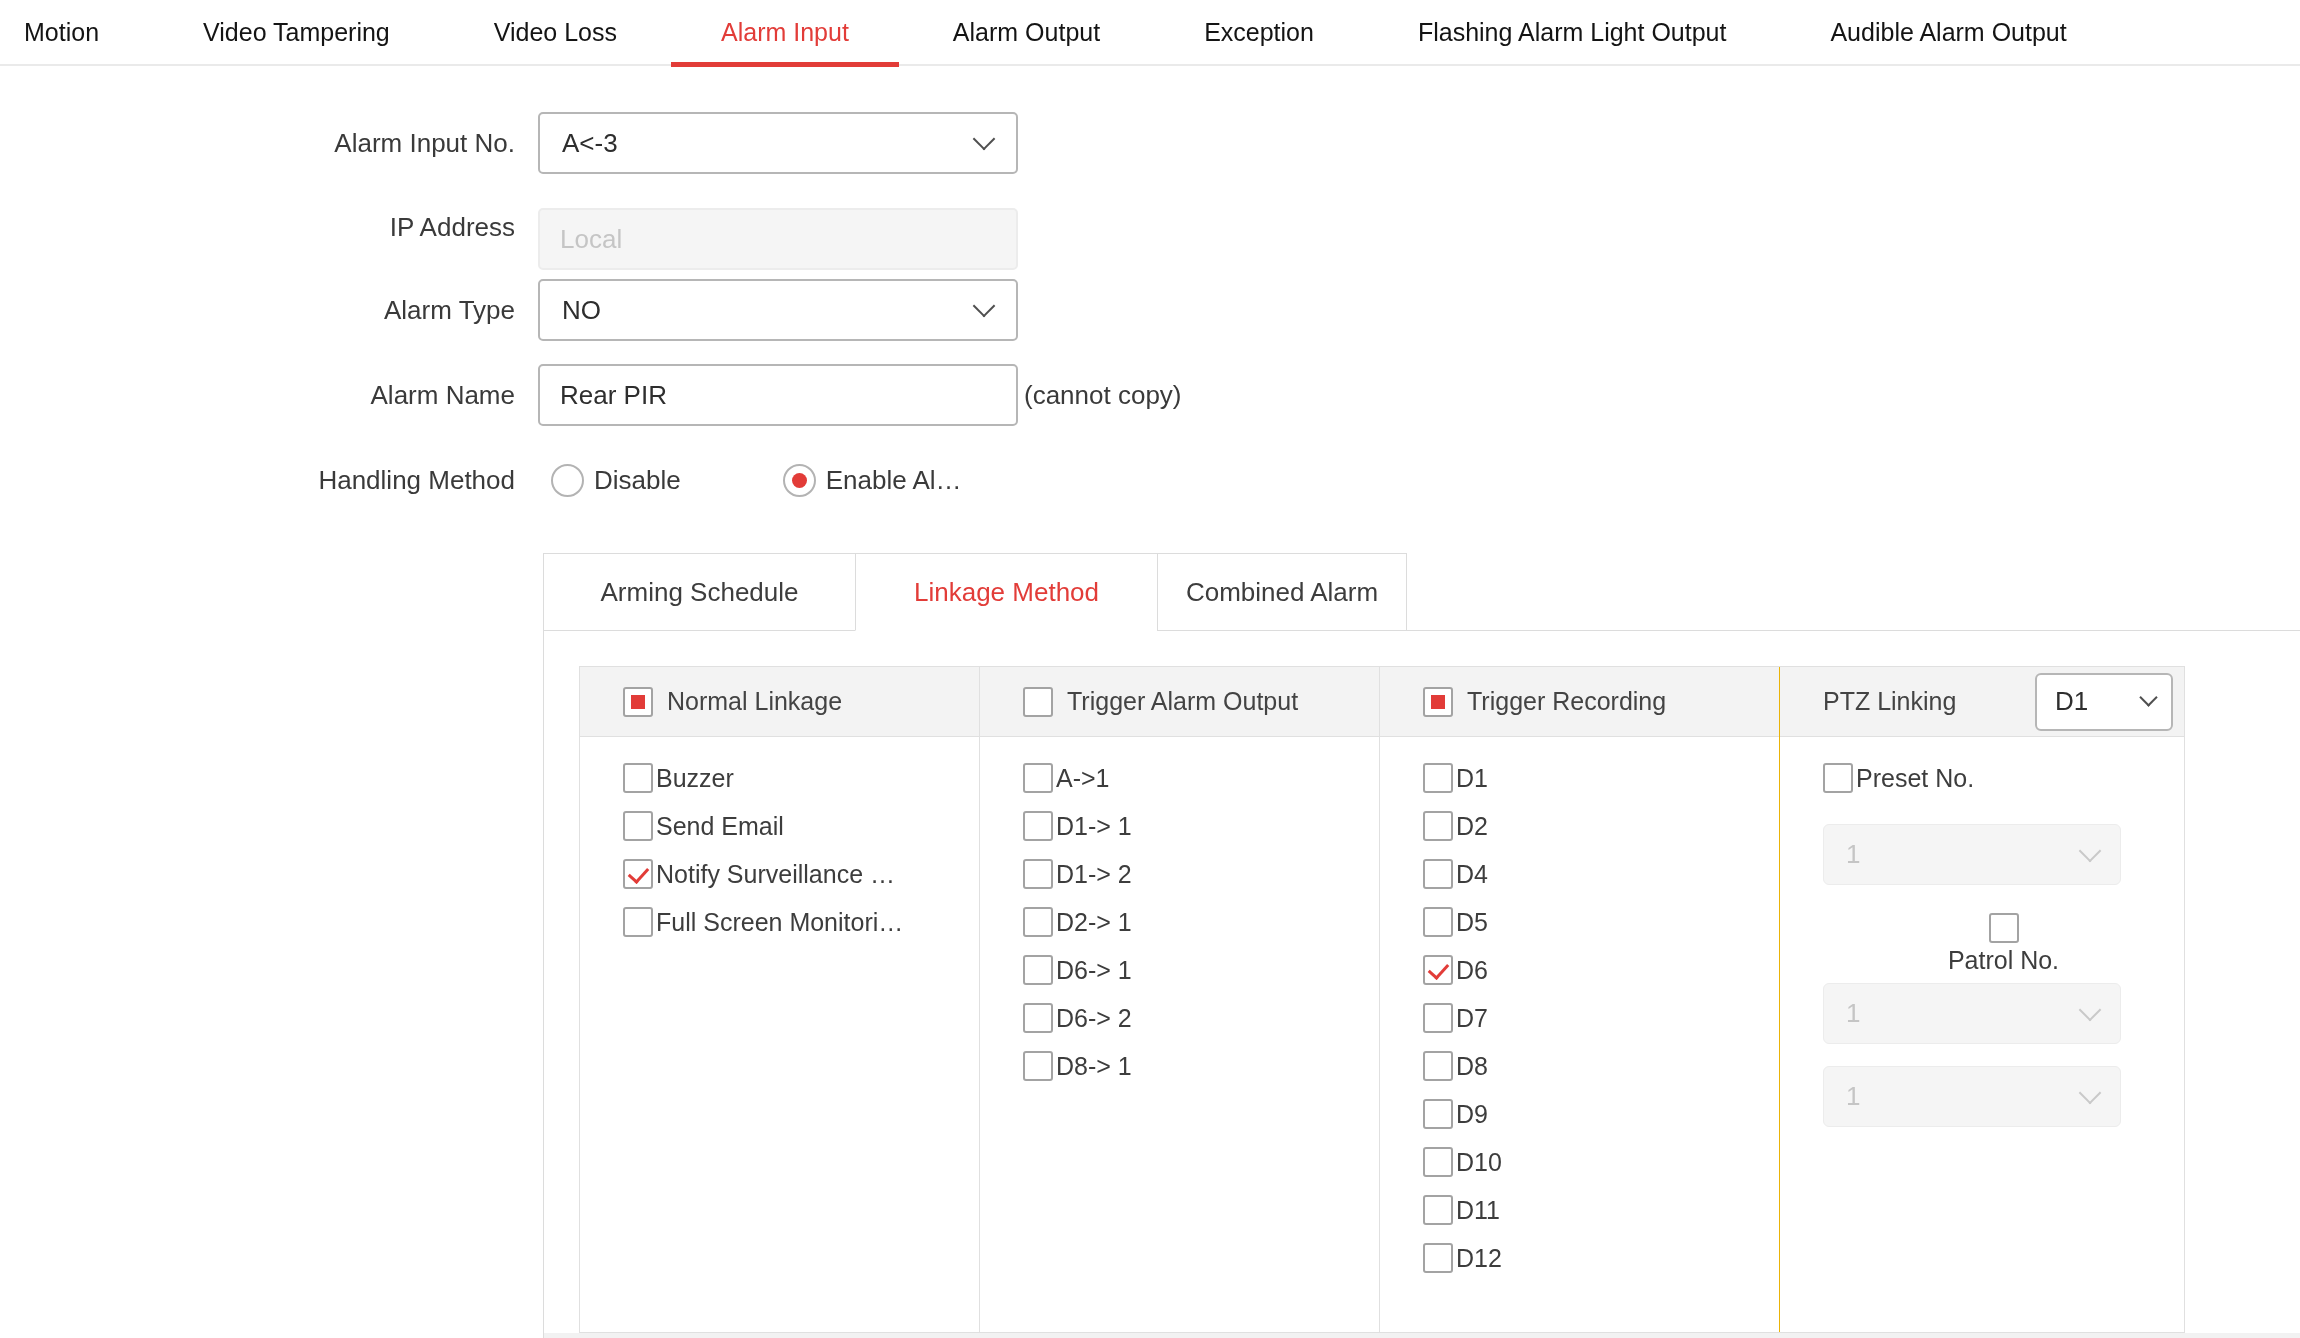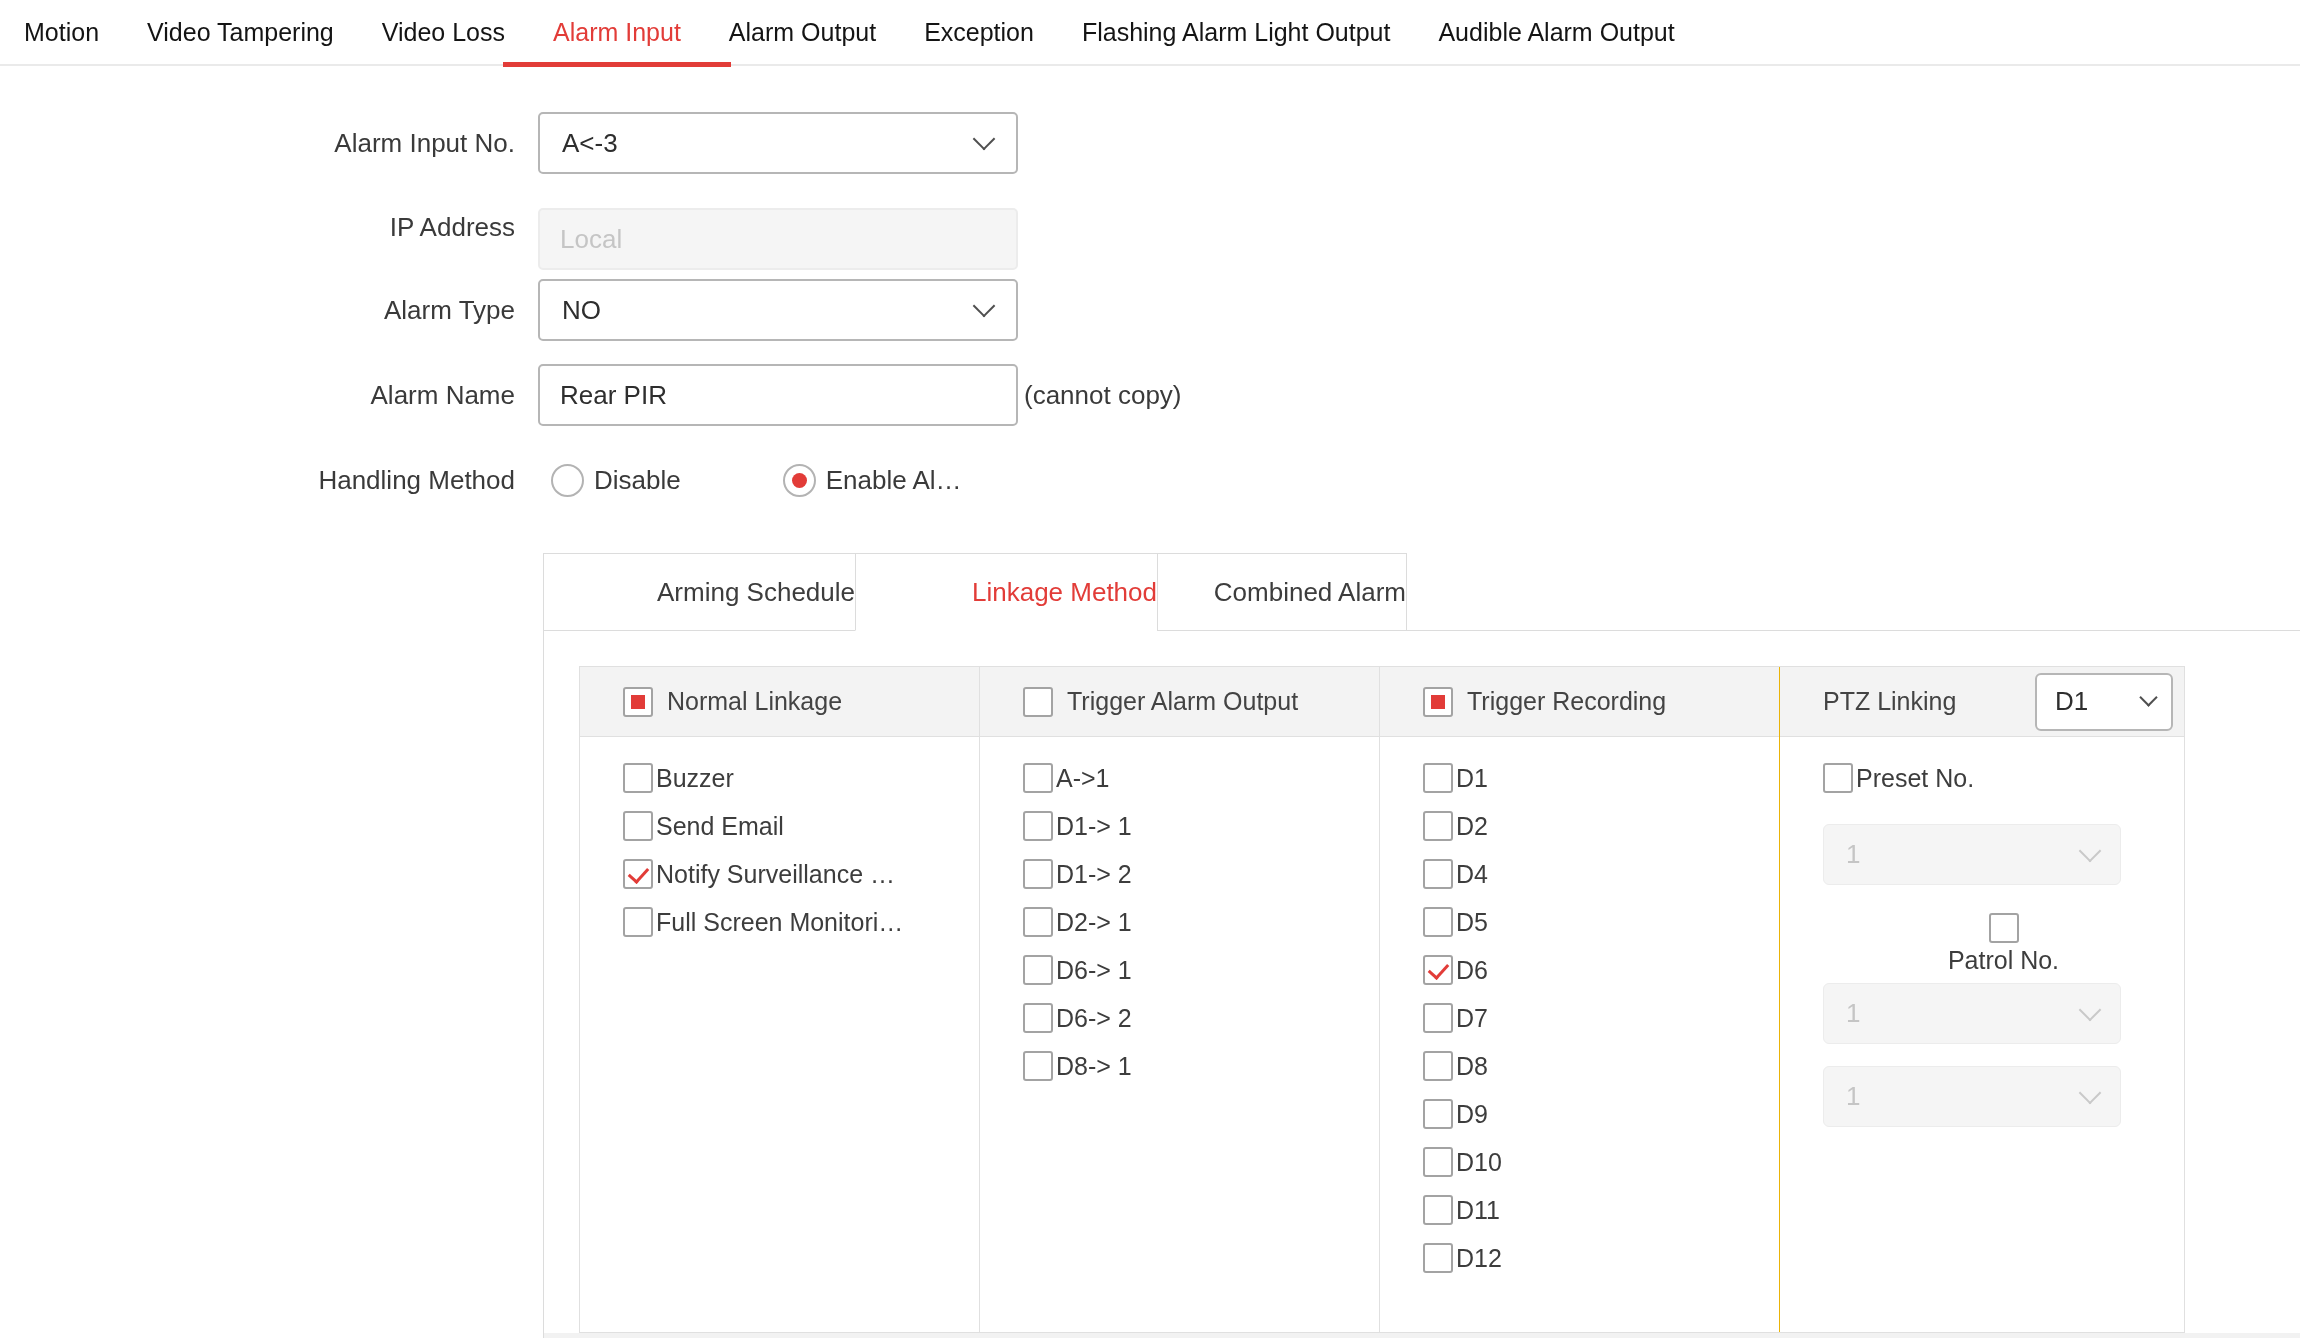--- a/index.html
+++ b/index.html
@@ -3,21 +3,21 @@
 <meta charset="utf-8">
 <style>
   * { margin:0; padding:0; box-sizing:border-box; }
   html,body { background:#fff; }
   body { font-family:"Liberation Sans", sans-serif; color:#2e2e2e; }
   .page { position:relative; width:2300px; height:1338px; background:#fff; overflow:hidden; }
   :root { --red:#e23c38; --border:#dcdcdc; --input-border:#b6b6b6; }
 
   
   .topnav { position:absolute; left:0; top:0; width:2300px; height:66px;
-            border-bottom:2px solid #eaeaea; display:flex; align-items:center; }
+            border-bottom:2px solid #eaeaea; display:flex; align-items:center; column-gap:56px; }
   .toptab { position:relative; height:66px; display:flex; align-items:center;
             padding:0 24px; font-size:25px; color:#141414; cursor:pointer; white-space:nowrap; }
   .toptab.active { color:var(--red); }
   .toptab.active::after { content:''; position:absolute; left:-26px; right:-26px; bottom:-2px;
             height:5px; background:var(--red); }
 
   
   .frow { position:absolute; left:0; width:2300px; height:62px; }
   .flabel { position:absolute; left:0; top:0; width:515px; height:62px; line-height:62px;
             text-align:right; font-size:26px; color:#3a3a3a; }
@@ -42,21 +42,21 @@
   .radio-item.second { margin-left:102px; }
   .radio { width:33px; height:33px; border:2px solid #b3b3b3; border-radius:50%;
            background:#fff; position:relative; flex:none; }
   .radio.selected::after { content:''; position:absolute; left:7px; top:7px; width:15px; height:15px;
            border-radius:50%; background:var(--red); }
   .radio-label { font-size:26px; color:#3a3a3a; white-space:nowrap; }
 
   
   .subtabs { position:absolute; left:543px; top:553px; display:flex; z-index:2; }
   .subtab { height:78px; line-height:76px; background:#fff; border:1px solid var(--border);
-            margin-left:-1px; text-align:right; font-size:26px; color:#3d3d3d; cursor:pointer; }
+            margin-left:-1px; text-align:center; font-size:26px; color:#3d3d3d; cursor:pointer; }
   .subtab:nth-child(1) { width:313px; margin-left:0; }
   .subtab:nth-child(2) { width:303px; }
   .subtab:nth-child(3) { width:250px; }
   .subtab.active { color:var(--red); border-bottom:1px solid #fff; }
   .panel { position:absolute; left:543px; top:630px; width:1757px; height:708px;
            border-top:1px solid var(--border); border-left:1px solid var(--border); z-index:1; }
 
   
   .linkage-table { position:absolute; left:579px; top:666px; width:1606px; height:667px;
                    border:1px solid #e0e0e0; display:flex; background:#fff; }

